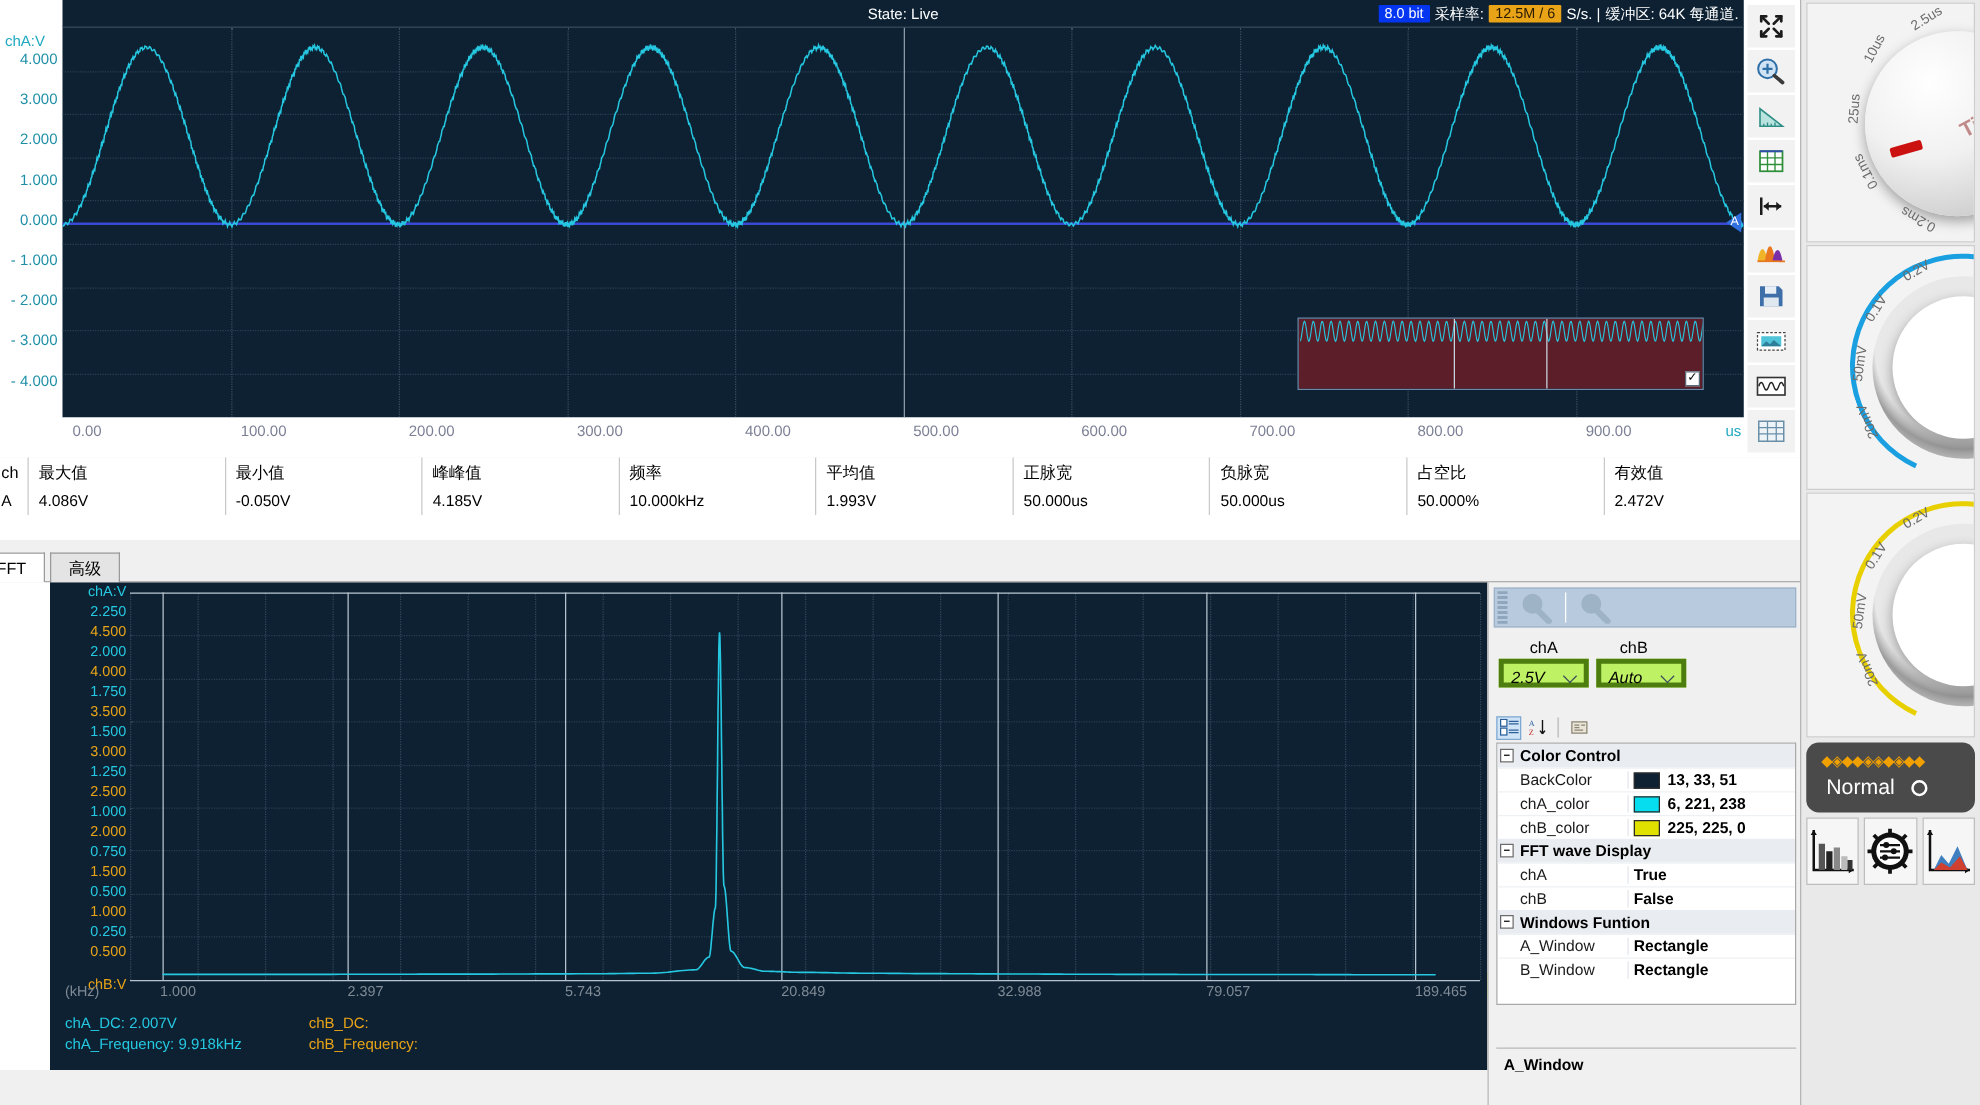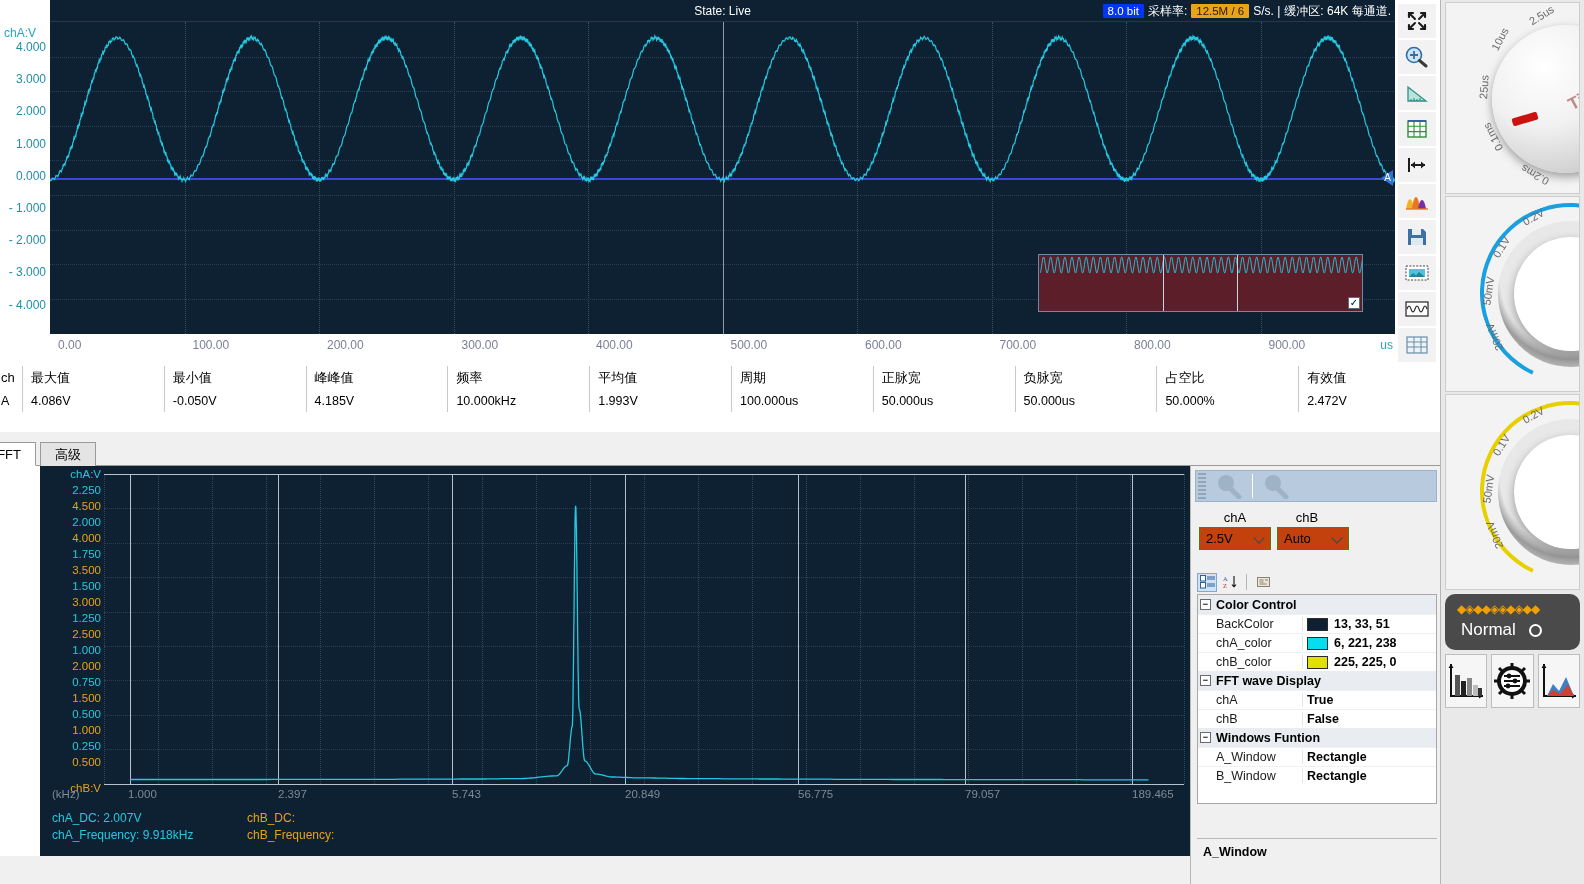--- a/index.html
+++ b/index.html
@@ -122,22 +122,22 @@
   .prop-grip { width:8px; height:26px; margin-left:2px;
     background:repeating-linear-gradient(to bottom,#8fa6bd 0 2px,transparent 2px 4px); }
   .mag-btn { width:46px; height:30px; display:flex; align-items:center; justify-content:center; cursor:pointer;}
   .tb-sep { width:1px; height:24px; background:#fff; }
 
   .chsel { position:absolute; left:8px; top:44px; width:240px; }
   .chsel-labels { display:flex; font-size:13px; }
   .chsel-labels span { width:72px; text-align:center; }
   .chsel-row { display:flex; gap:6px; margin-top:2px; }
   .combo {
-    width:72px; height:23px; background:#c2410c; border:1px solid #4d7c0f;
-    font-size:13px; line-height:21px; padding-left:6px; position:relative; cursor:pointer;
+    width:72px; height:23px; background:#bef264; border:4px solid #4d7c0f;
+    font-size:13px; line-height:21px; padding-left:6px; position:relative; cursor:pointer;font-style:italic;
   }
   .combo .chev { position:absolute; right:7px; top:6px; width:8px; height:8px;
     border-left:1.6px solid #3a4a5a; border-bottom:1.6px solid #3a4a5a; transform:rotate(-45deg); }
 
   .grid-toolbar { position:absolute; left:6px; top:106px; width:240px; height:20px; display:flex; align-items:center; gap:3px; }
   .gt-btn { width:20px; height:19px; display:flex; align-items:center; justify-content:center; cursor:pointer; border:1px solid transparent;}
   .gt-btn.sel { background:#cfe3f7; border-color:#7fa8d0; }
   .gt-sep { width:1px; height:16px; background:#b5b5b5; margin:0 3px; }
 
   .propgrid { position:absolute; left:6px; top:128px; width:240px; height:210px; background:#fff; border:1px solid #a8a8a8; overflow:hidden; }
@@ -365,24 +365,20 @@
           <div class="meas-head">峰峰值</div>
           <div class="meas-val">4.185V</div>
         </div>
         <div class="meas-col">
           <div class="meas-head">频率</div>
           <div class="meas-val">10.000kHz</div>
         </div>
         <div class="meas-col">
           <div class="meas-head">平均值</div>
           <div class="meas-val">1.993V</div>
-        </div>
-        <div class="meas-col">
-          <div class="meas-head">周期</div>
-          <div class="meas-val">100.000us</div>
         </div>
         <div class="meas-col">
           <div class="meas-head">正脉宽</div>
           <div class="meas-val">50.000us</div>
         </div>
         <div class="meas-col">
           <div class="meas-head">负脉宽</div>
           <div class="meas-val">50.000us</div>
         </div>
         <div class="meas-col">
@@ -479,21 +475,21 @@
       </svg>
     </div>
 
     <div class="fft-xax">
       <div class="l" style="left:12px">(kHz)</div>
       <div id="fft-xticks">
           <div class="l" style="left: 88px;">1.000</div>
           <div class="l" style="left: 238px;">2.397</div>
           <div class="l" style="left: 412px;">5.743</div>
           <div class="l" style="left: 585px;">20.849</div>
-          <div class="l" style="left: 758px;">56.775</div>
+          <div class="l" style="left: 758px;">32.988</div>
           <div class="l" style="left: 925px;">79.057</div>
           <div class="l" style="left: 1092px;">189.465</div>
         </div>
     </div>
 
     <div class="fft-readout">
       <div class="col1">
         <div style="color:#25c8e0">chA_DC: 2.007V</div>
         <div style="color:#25c8e0">chA_Frequency: 9.918kHz</div>
       </div>

